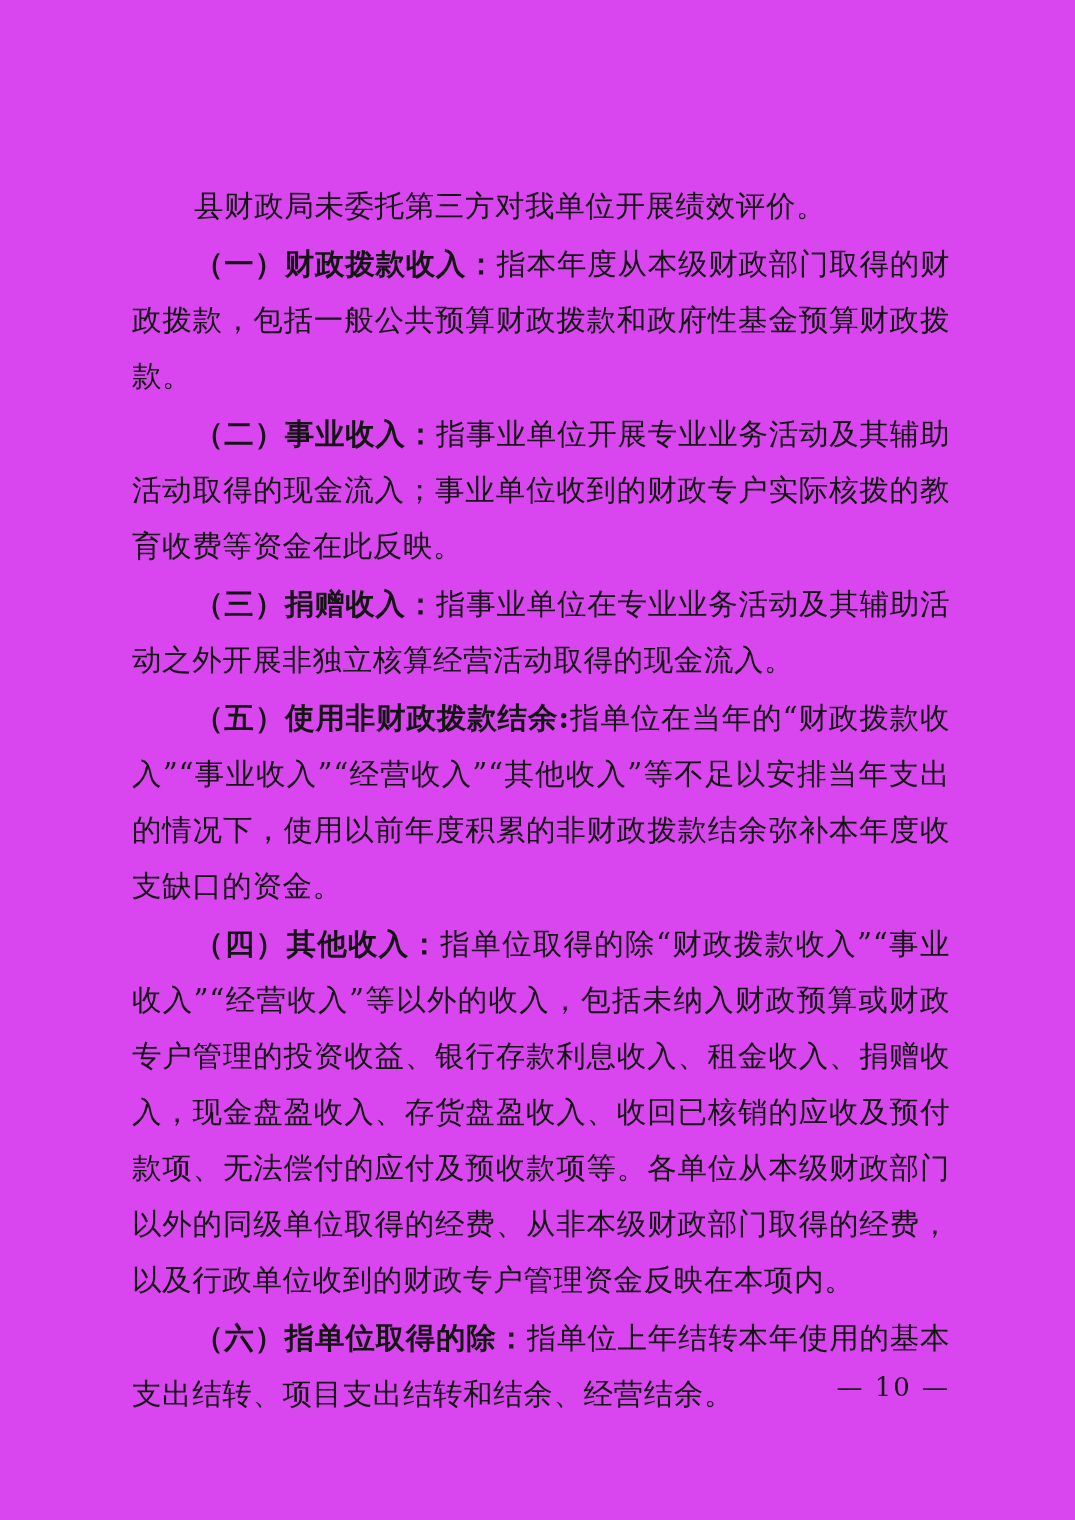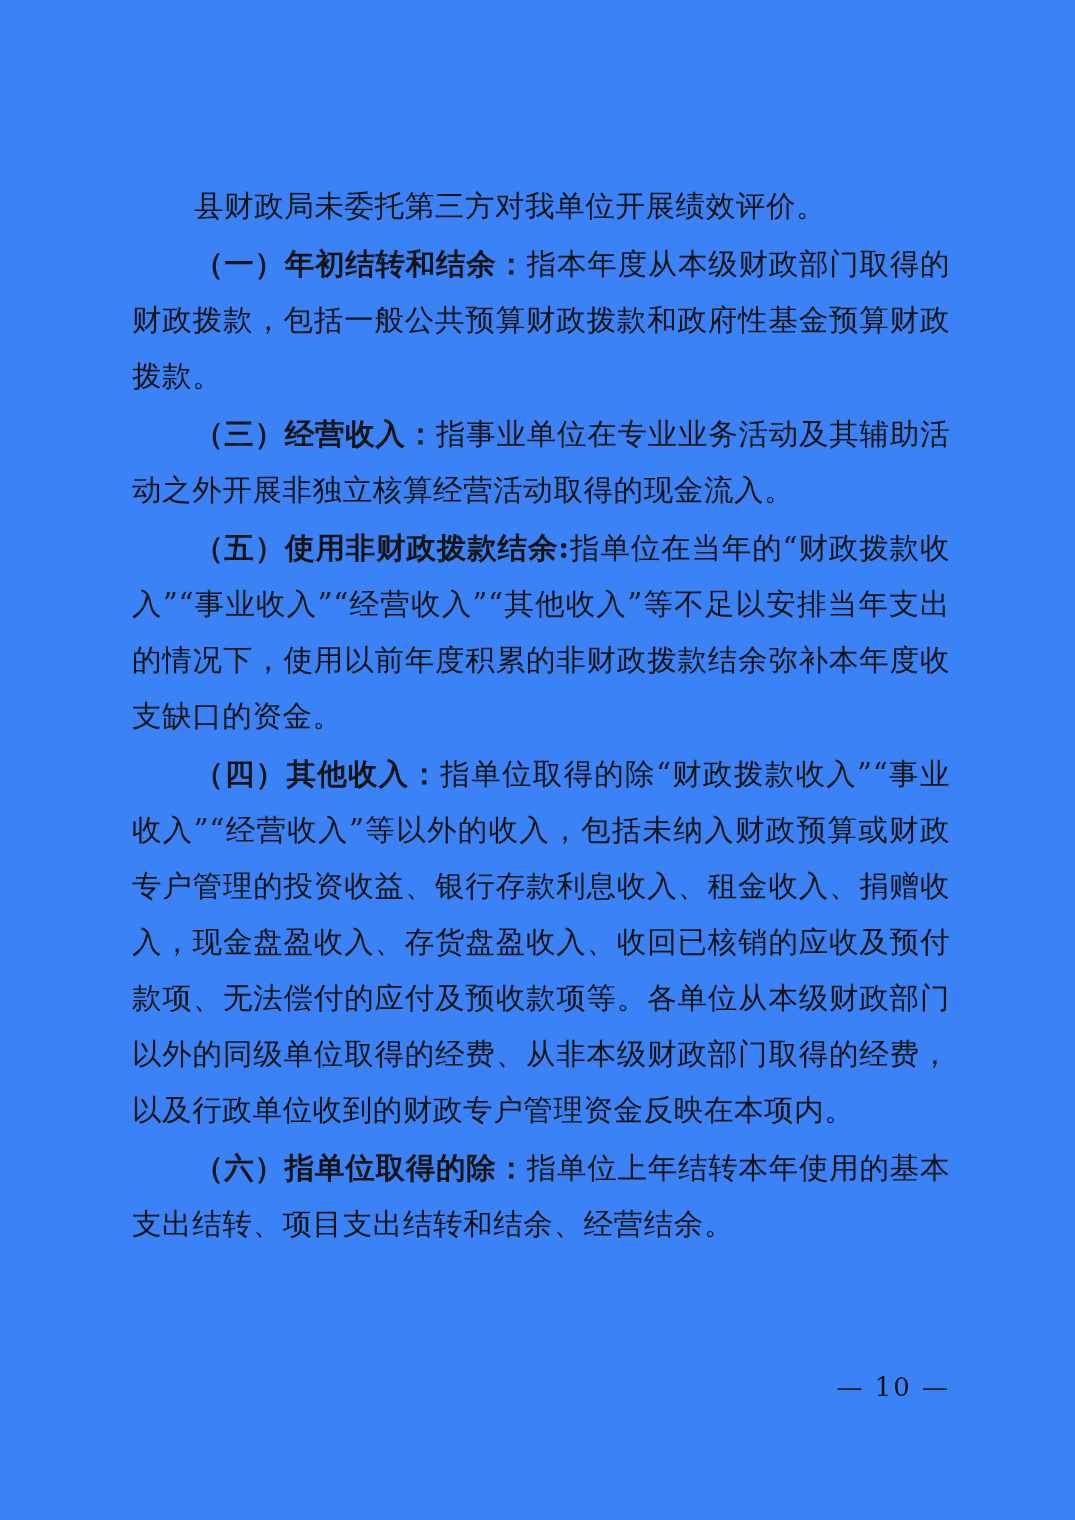--- a/index.html
+++ b/index.html
@@ -4,21 +4,21 @@
 <style>
   html, body {
     margin: 0;
     padding: 0;
     background: #ffffff;
   }
   .page {
     position: relative;
     width: 1075px;
     height: 1520px;
-    background: #3b82f6;
+    background: #d946ef;
     margin: 0 auto;
     box-sizing: border-box;
     font-family: "DejaVu Serif", "Liberation Serif", serif;
     color: #141414;
     overflow: hidden;
   }
   .content {
     position: absolute;
     left: 132px;
     top: 178px;
@@ -63,26 +63,29 @@
 <div class="page">
 
   <div class="content">
 
     <p class="para indent">
       <span>县财政局未委托第三方对我单位开展绩效评价。</span>
     </p>
 
 
     <p class="para indent">
-      <span class="lead">（一）年初结转和结余：</span><span>指本年度从本级财政部门取得的财政拨款，包括一般公共预算财政拨款和政府性基金预算财政拨款。</span>
+      <span class="lead">（一）财政拨款收入：</span><span>指本年度从本级财政部门取得的财政拨款，包括一般公共预算财政拨款和政府性基金预算财政拨款。</span>
     </p>
 
+    <p class="para indent">
+      <span class="lead">（二）事业收入：</span><span>指事业单位开展专业业务活动及其辅助活动取得的现金流入；事业单位收到的财政专户实际核拨的教育收费等资金在此反映。</span>
+    </p>
 
     <p class="para indent">
-      <span class="lead">（三）经营收入：</span><span>指事业单位在专业业务活动及其辅助活动之外开展非独立核算经营活动取得的现金流入。</span>
+      <span class="lead">（三）捐赠收入：</span><span>指事业单位在专业业务活动及其辅助活动之外开展非独立核算经营活动取得的现金流入。</span>
     </p>
 
     <p class="para indent">
       <span class="lead">（五）使用非财政拨款结余:</span><span>指单位在当年的“财政拨款收入”“事业收入”“经营收入”“其他收入”等不足以安排当年支出的情况下，使用以前年度积累的非财政拨款结余弥补本年度收支缺口的资金。</span>
     </p>
 
     <p class="para indent">
       <span class="lead">（四）其他收入：</span><span>指单位取得的除“财政拨款收入”“事业收入”“经营收入”等以外的收入，包括未纳入财政预算或财政专户管理的投资收益、银行存款利息收入、租金收入、捐赠收入，现金盘盈收入、存货盘盈收入、收回已核销的应收及预付款项、无法偿付的应付及预收款项等。各单位从本级财政部门以外的同级单位取得的经费、从非本级财政部门取得的经费，以及行政单位收到的财政专户管理资金反映在本项内。</span>
     </p>
 

